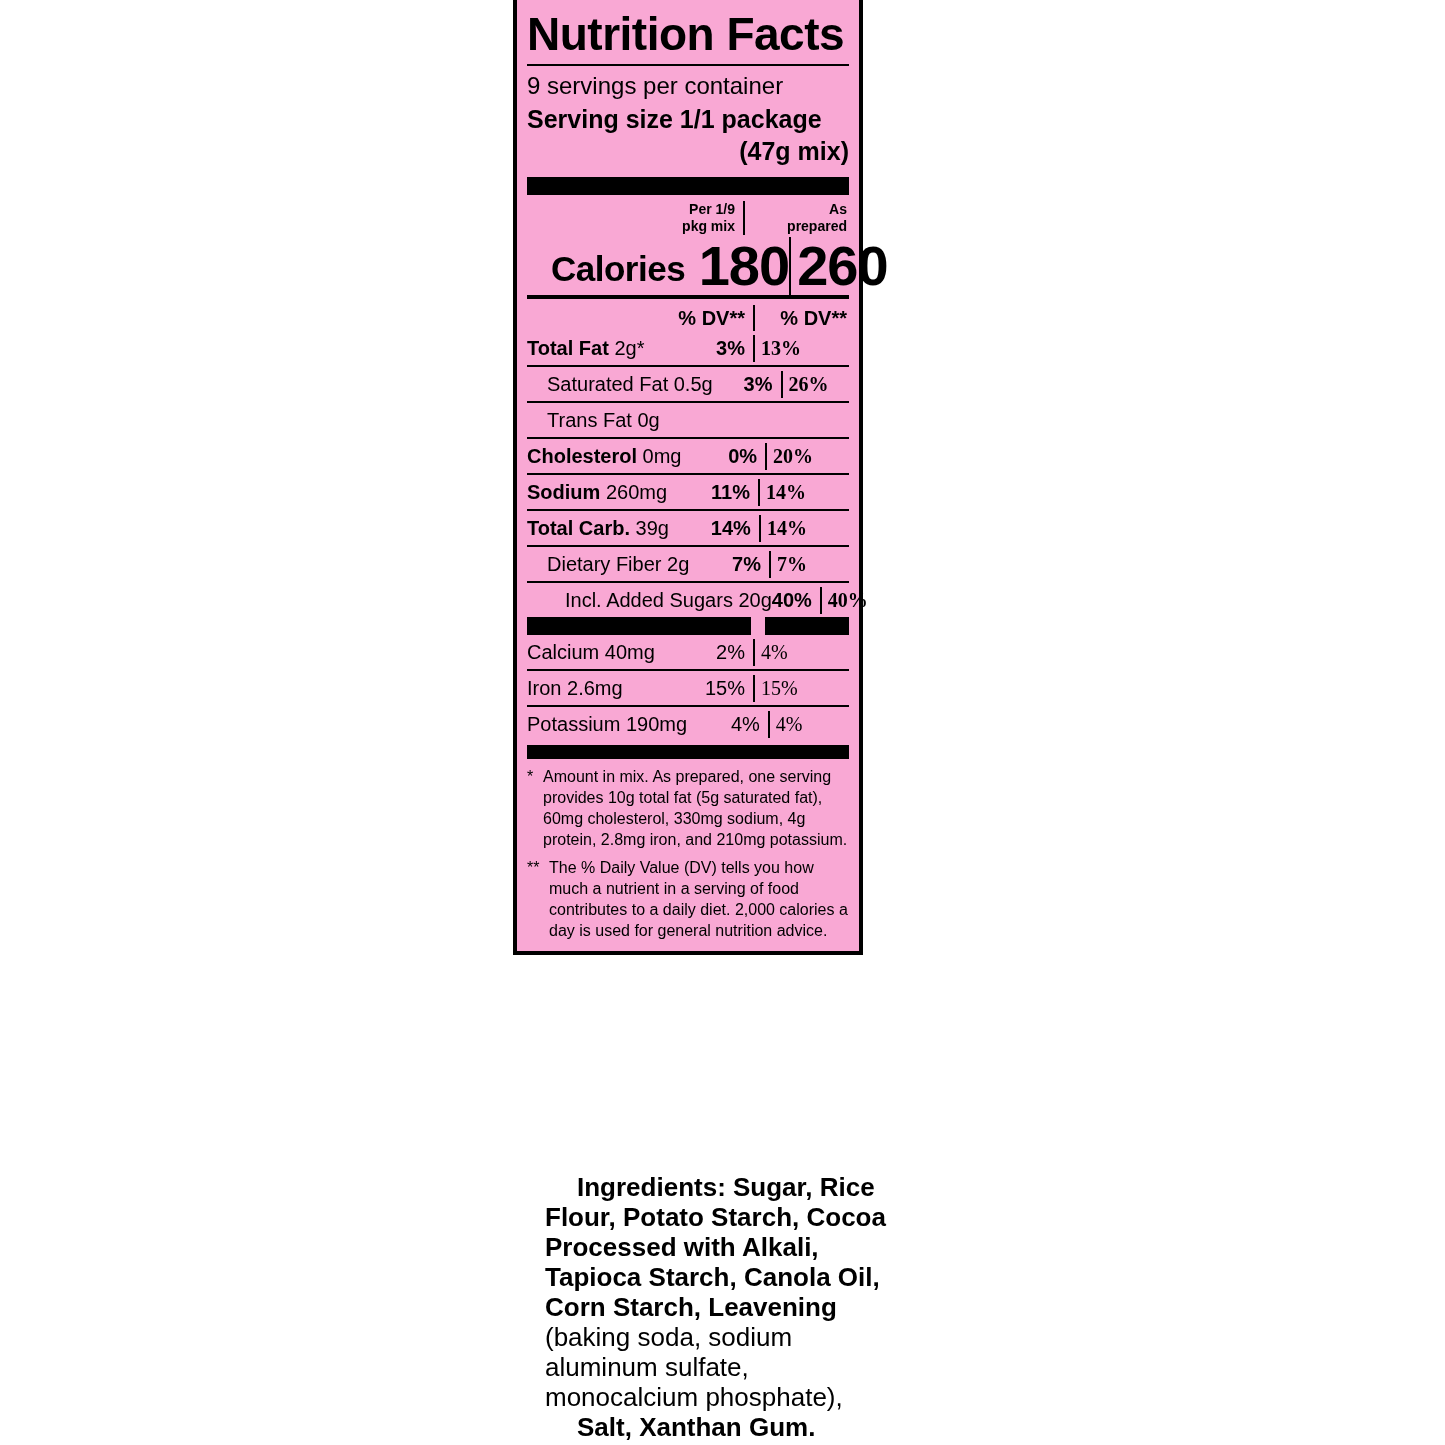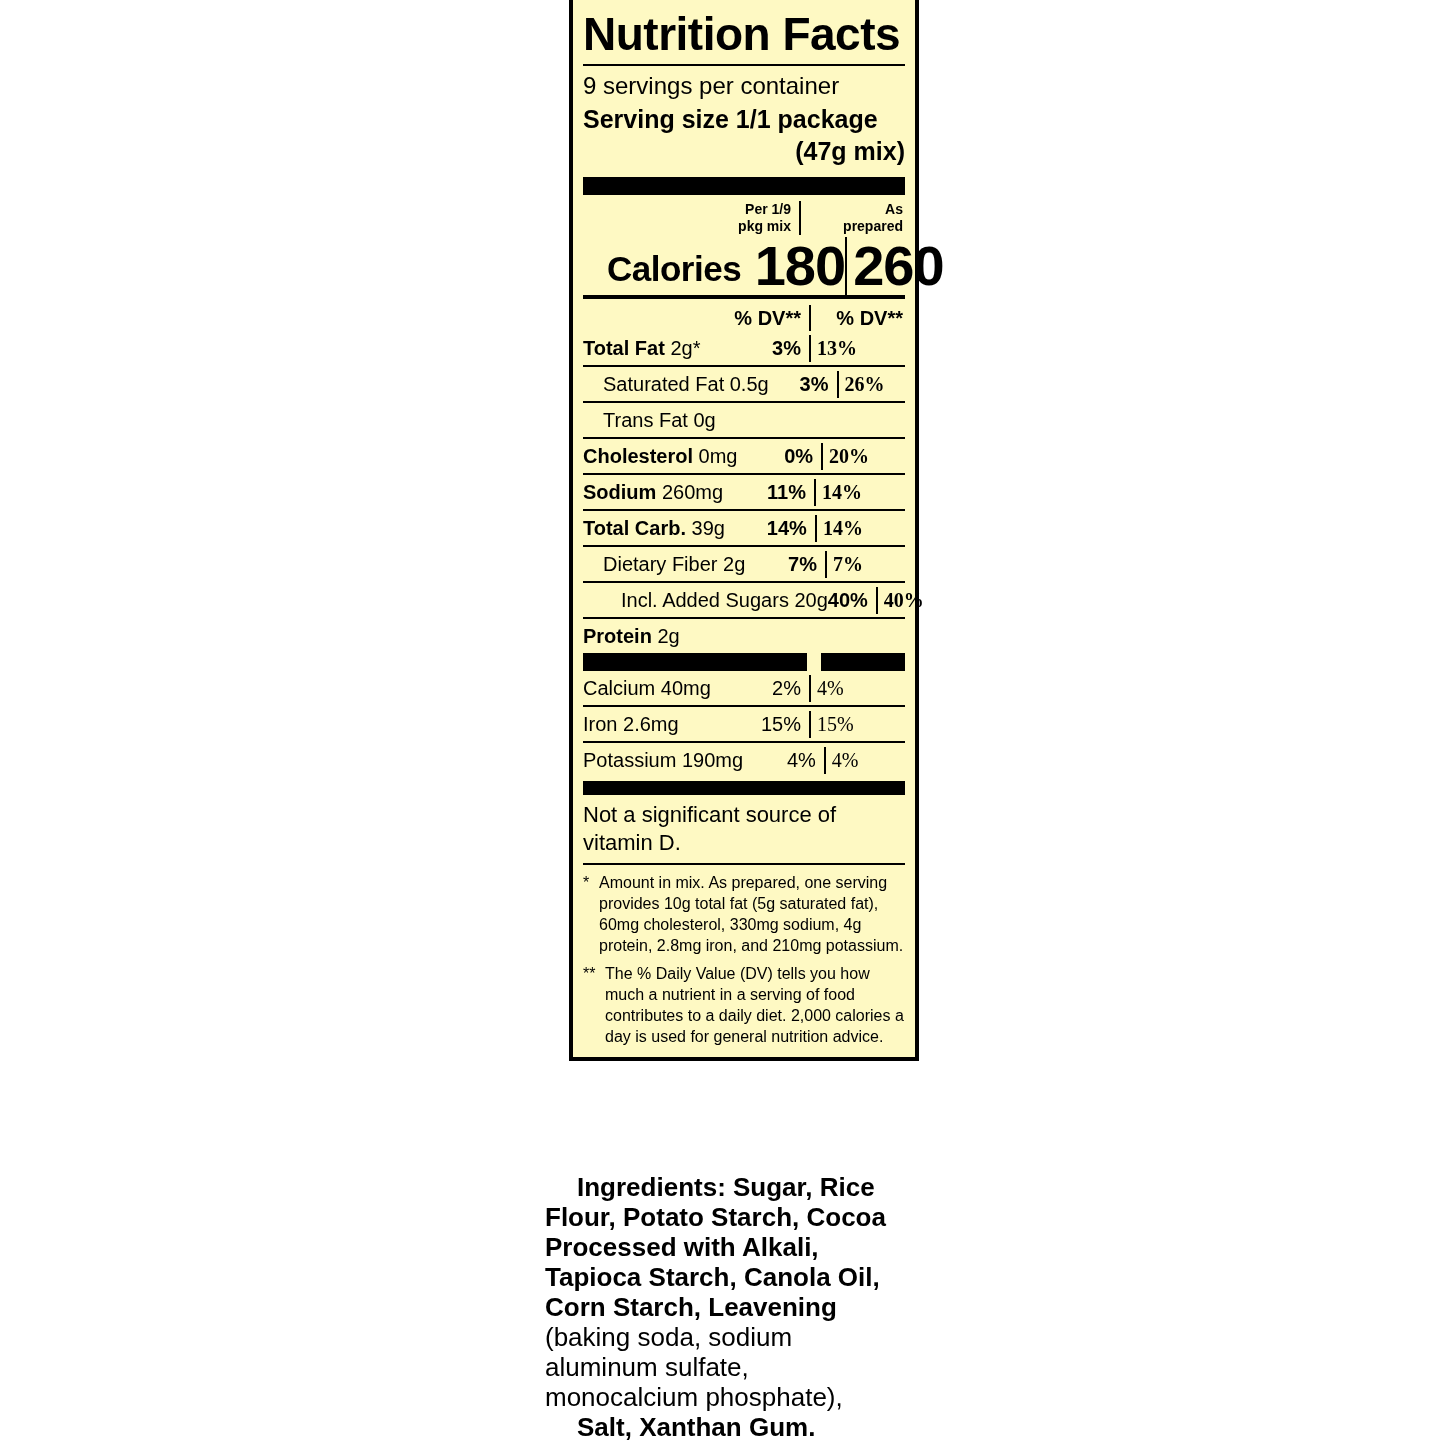--- a/index.html
+++ b/index.html
@@ -17,27 +17,27 @@
   }
   .page {
     position: absolute;
     left: 0; top: 0;
     width: 1445px;
     height: 1445px;
   }
   
   .nf-panel {
     position: absolute;
-    left: 569px;
+    left: 513px;
     top: 0px;
     width: 350px;
     border: 4px solid #000;
     border-top: none;
     box-sizing: border-box;
-    background: #fef9c3;
+    background: #f9a8d4;
     padding: 0 10px 10px 10px;
   }
   .nf-title {
     font-family: "Liberation Sans", sans-serif;
     font-weight: bold;
     font-size: 46px;
     line-height: 56px;
     letter-spacing: -0.5px;
     padding-top: 6px;
     padding-bottom: 2px;
@@ -272,25 +272,20 @@
         <div class="nrow">
           <div class="name ind1">Dietary Fiber  2g</div>
           <div class="v1">7%</div>
           <div class="v2">7%</div>
         </div>
         <div class="nrow">
           <div class="name ind2">Incl. Added Sugars 20g</div>
           <div class="v1">40%</div>
           <div class="v2">40%</div>
         </div>
-        <div class="nrow">
-          <div class="name"><b>Protein</b>  2g</div>
-          <div class="v1"></div>
-          <div class="v2"></div>
-        </div>
       </div>
 
     <div class="vit-sep">
       <div class="left"></div>
       <div class="gap"></div>
       <div class="right"></div>
     </div>
 
     <div id="micro-rows">
         <div class="nrow light nb">
@@ -305,21 +300,20 @@
         </div>
         <div class="nrow light">
           <div class="name">Potassium  190mg</div>
           <div class="v1">4%</div>
           <div class="v2">4%</div>
         </div>
       </div>
 
     <div class="rule-thick2"></div>
 
-    <div class="footnote-big">Not a significant source of vitamin D.</div>
 
     <div class="fn">
       <div class="mark">*</div>
       <div class="txt">Amount in mix. As prepared, one serving provides 10g total fat (5g saturated fat), 60mg cholesterol, 330mg sodium, 4g protein, 2.8mg iron, and 210mg potassium.</div>
     </div>
     <div class="fn">
       <div class="mark two">**</div>
       <div class="txt">The % Daily Value (DV) tells you how much a nutrient in a serving of food contributes to a daily diet. 2,000 calories a day is used for general nutrition advice.</div>
     </div>
 

